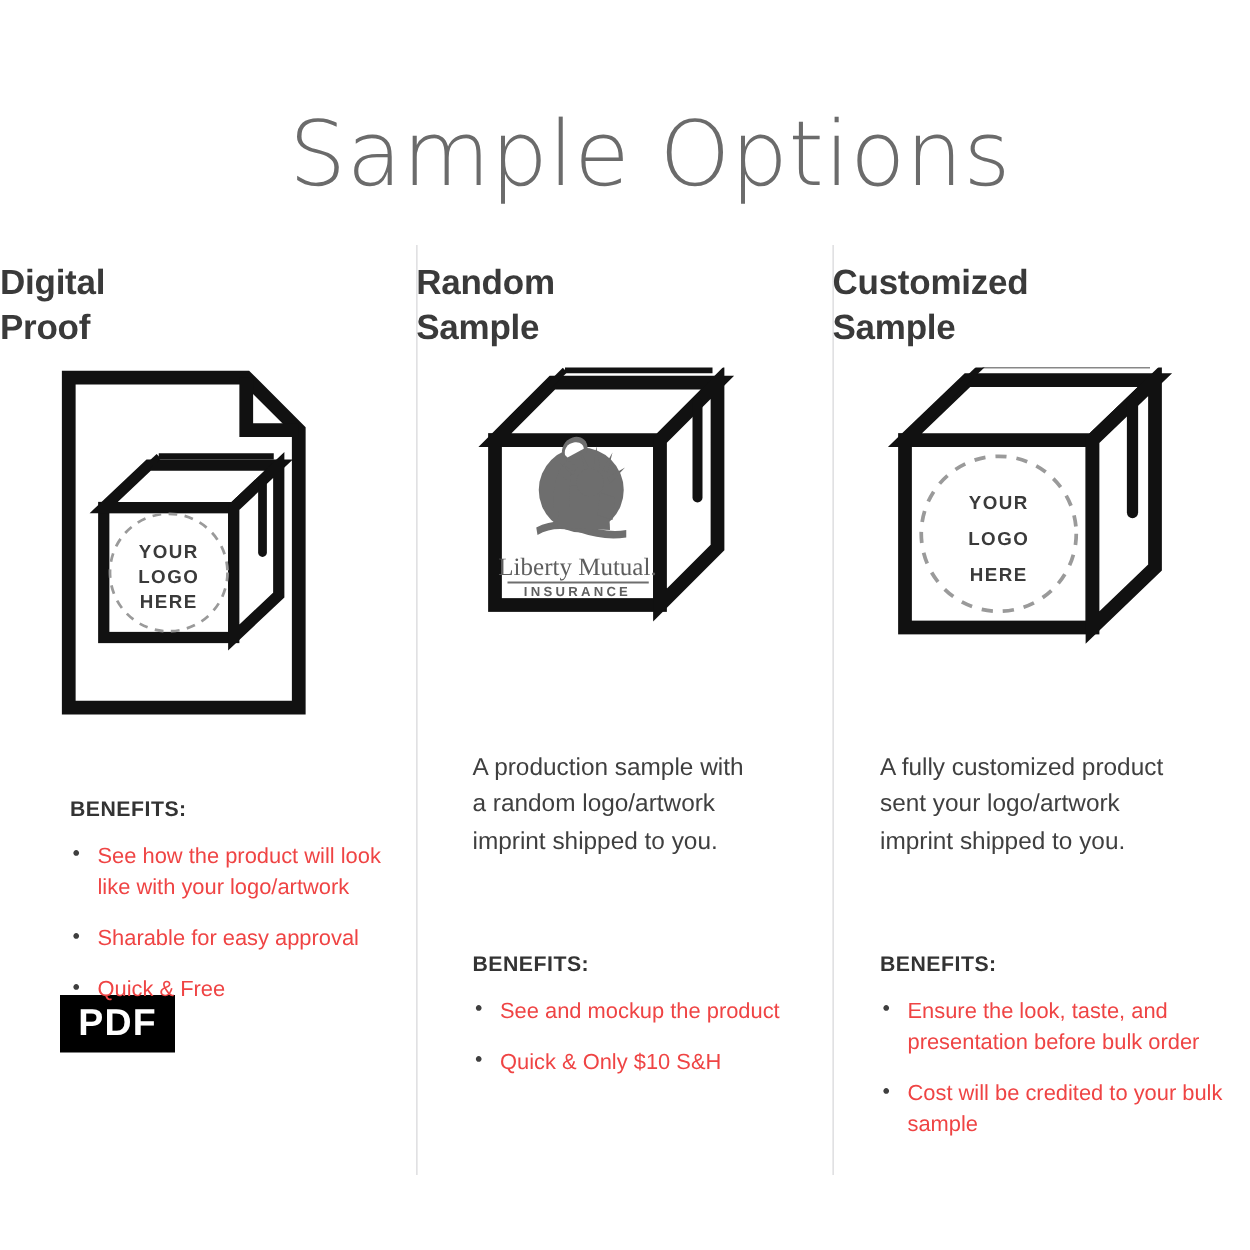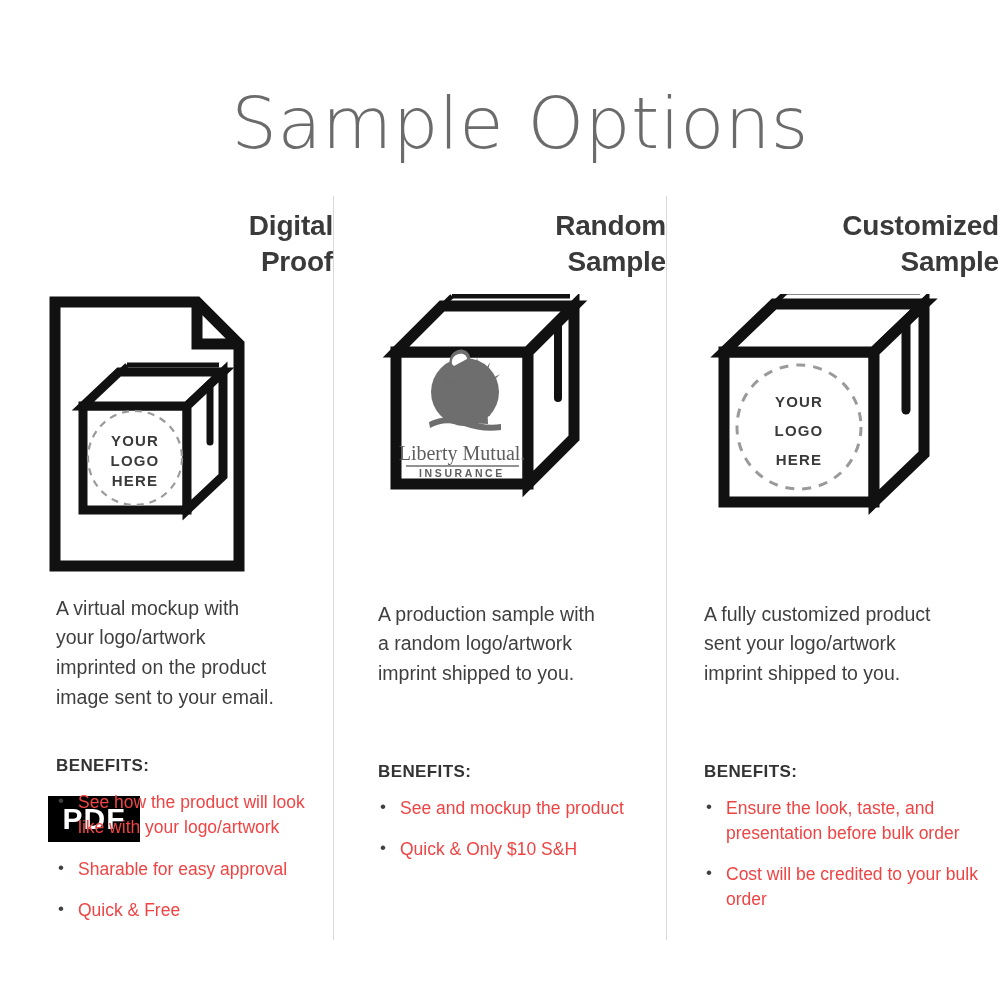--- a/index.html
+++ b/index.html
@@ -56,21 +56,21 @@
     position: absolute;
     top: 196px;
     width: 333px;
     height: 760px;
   }
   .col-1 { left: 0px; }
   .col-2 { left: 333px; }
   .col-3 { left: 666px; }
 
   .col-head {
-    text-align: right;
+    text-align: left;
     font-size: 28px;
     font-weight: bold;
     color: #3a3a3a;
     line-height: 1.28;
     padding-top: 12px;
     letter-spacing: -0.2px;
   }
 
   
   .art {
@@ -180,24 +180,20 @@
         <path d="M163 90 V148" fill="none" stroke="#111111" stroke-width="7" stroke-linecap="round"></path>
 
         <circle cx="88" cy="164" r="47" fill="none" stroke="#9a9a9a" stroke-width="2.2" stroke-dasharray="7 6"></circle>
         <text class="logo-text" x="88" y="152" text-anchor="middle" font-size="15">YOUR</text>
         <text class="logo-text" x="88" y="172" text-anchor="middle" font-size="15">LOGO</text>
         <text class="logo-text" x="88" y="192" text-anchor="middle" font-size="15">HERE</text>
       </svg>
       <div class="pdf-badge">PDF</div>
     </div>
 
-    <div class="desc">A virtual mockup with
-your logo/artwork
-imprinted on the product
-image sent to your email.</div>
     <div class="benefits-label" style="margin-top:44px;">BENEFITS:</div>
     <ul class="benefits">
       <li>See how the product will look like with your logo/artwork</li>
       <li>Sharable for easy approval</li>
       <li>Quick &amp; Free</li>
     </ul>
   </div>
 
   <div class="col col-2">
     <div class="col-head">
@@ -283,17 +279,17 @@
         <text class="logo-text" x="91" y="171" text-anchor="middle" font-size="22" letter-spacing="1.5">HERE</text>
       </svg>
     </div>
 
     <div class="desc" style="margin-top:6px;">A fully customized product
 sent your logo/artwork
 imprint shipped to you.</div>
     <div class="benefits-label" style="margin-top:73px;">BENEFITS:</div>
     <ul class="benefits">
       <li>Ensure the look, taste, and presentation before bulk order</li>
-      <li>Cost will be credited to your bulk order</li>
+      <li>Cost will be credited to your bulk sample</li>
     </ul>
   </div>
 
 </div>
 
 </body></html>

